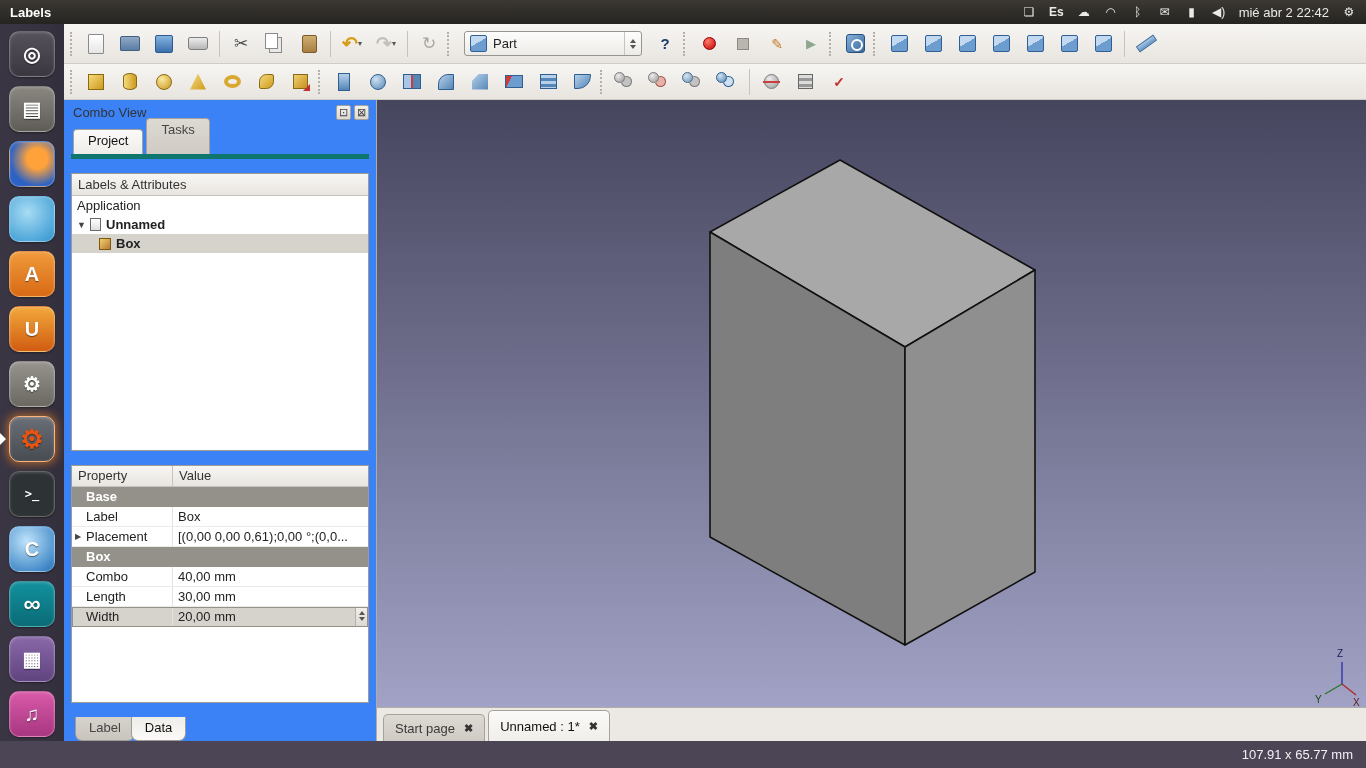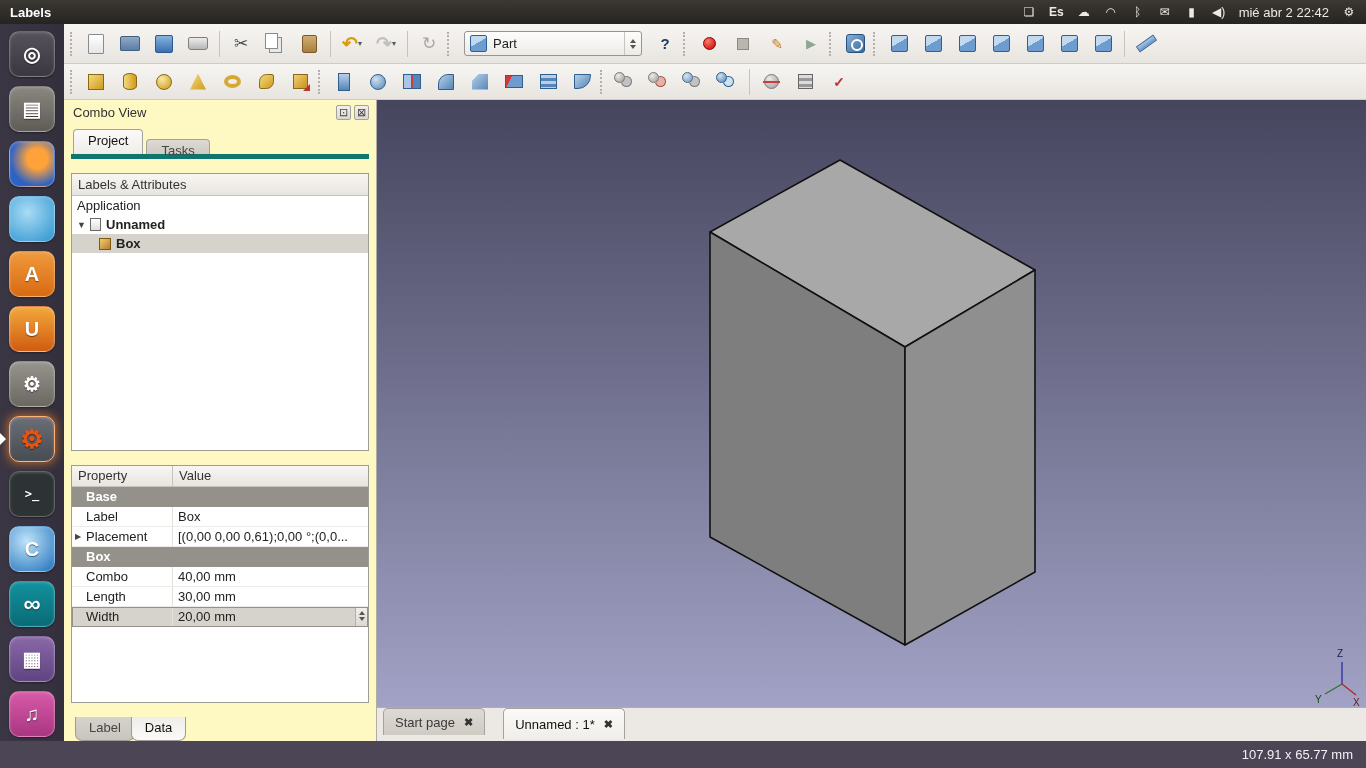--- a/index.html
+++ b/index.html
@@ -114,27 +114,27 @@
     background:linear-gradient(#fdfdfc,#edebe7); border:1px solid #989590; border-radius:3px;
     padding:0 5px; margin:0 7px; }
   .wb-label { font-size:13px; color:#222; flex:1; }
   .wb-spin { display:flex; flex-direction:column; gap:2px; align-items:center; justify-content:center;
     padding-left:5px; border-left:1px solid #c8c5bf; align-self:stretch; }
   .su { width:0; height:0; border-left:3px solid transparent; border-right:3px solid transparent; border-bottom:4px solid #555; }
   .sd { width:0; height:0; border-left:3px solid transparent; border-right:3px solid transparent; border-top:4px solid #555; }
 
   
   #dock { position:absolute; left:64px; top:100px; width:313px; height:641px;
-    background:#fef9c3; border-right:1px solid #b0ada7; display:flex; flex-direction:column; padding:4px 7px 0 7px;gap:8px; }
+    background:#3b82f6; border-right:1px solid #b0ada7; display:flex; flex-direction:column; padding:4px 7px 0 7px;gap:8px; }
   .dock-title { display:flex; align-items:center; height:20px; font-size:13px; color:#333; padding-left:2px; }
   .wbtns { margin-left:auto; display:flex; gap:3px; }
   .wbtn { width:15px; height:15px; display:flex; align-items:center; justify-content:center;
     font-size:11px; color:#444; background:linear-gradient(#f2f0ec,#ddd9d3); border:1px solid #a5a29c; border-radius:2px; }
   .dock-tabs { display:flex; height:26px; margin-top:4px; border-bottom:5px solid #0f766e; padding-left:2px; align-items:flex-end; }
-  .dtab { height:15px; padding:3px 14px 0 14px; font-size:13px; color:#454545;
+  .dtab { height:36px; padding:3px 14px 0 14px; font-size:13px; color:#454545;
     background:linear-gradient(#ddd9d3,#cfcbc4); border:1px solid #a5a29c; border-bottom:none;
     border-radius:4px 4px 0 0; margin-right:3px; }
   .dtab.active { background:linear-gradient(#fbfaf8,#efede9); color:#111; height:25px; }
   .panel { background:#fff; border:1px solid #9f9c96; margin-top:6px; overflow:hidden; }
   #tree-panel { height:324px; }
   .panel-header { height:22px; background:linear-gradient(#f8f6f3,#e8e5e0); border-bottom:1px solid #c6c3bd;
     display:flex; align-items:center; padding-left:6px; font-size:13px; color:#333; }
   .trow { display:flex; align-items:center; height:19px; font-size:13px; padding-left:5px; white-space:nowrap; }
   .trow.sel { background:#d6d2cc; }
   .trow.bold { font-weight:bold; }
@@ -166,21 +166,21 @@
     background:linear-gradient(#d6d2cc,#c9c5be); border:1px solid #9f9c96; border-top:none;
     border-radius:0 0 7px 7px; margin-right:-4px; }
   .btab.active { background:linear-gradient(#efede9,#fbfaf8); color:#111; z-index:2; position:relative; }
 
   
   #viewport { position:absolute; left:377px; top:100px; width:989px; height:607px; }
   #viewport svg { display:block; }
 
   
   #mdi { position:absolute; left:377px; top:707px; width:989px; height:34px; background:#ece9e4;
-    border-top:1px solid #b0ada7; display:flex; align-items:flex-start; padding-left:6px; gap:18px; }
+    border-top:1px solid #b0ada7; display:flex; align-items:flex-end; padding-left:6px; gap:3px; }
   .mtab { display:flex; align-items:center; gap:9px; height:27px; padding:0 11px; font-size:13px; color:#3a3a3a;
     background:linear-gradient(#ddd9d3,#cfcbc4); border:1px solid #a5a29c; border-bottom:none; border-radius:5px 5px 0 0; }
   .mtab.active { background:linear-gradient(#fbfaf8,#f0eeea); height:31px; color:#111; }
   .mclose { font-size:11px; font-weight:bold; color:#333; }
 
   
   #status-bar { position:absolute; left:0; top:741px; width:1366px; height:27px; background:#4c4556;
     display:flex; align-items:center; justify-content:flex-end; padding-right:13px; color:#f2f0f5; font-size:13px; z-index:10; }
 </style>
 </head>

